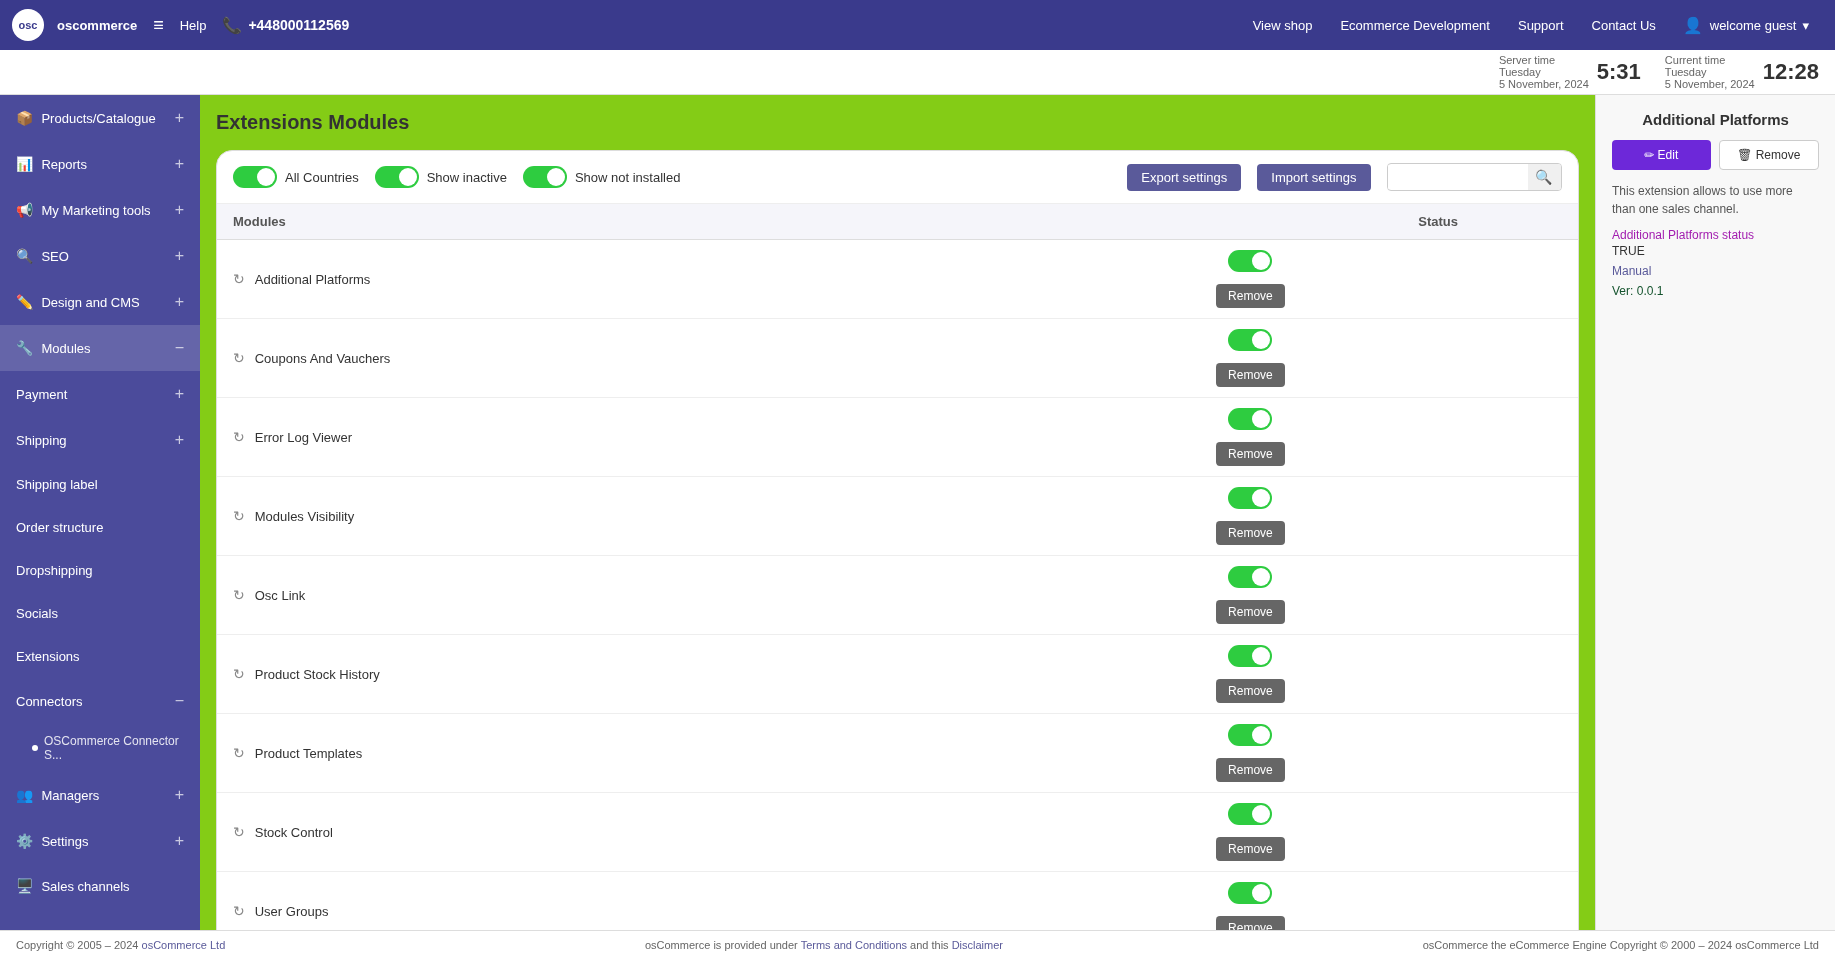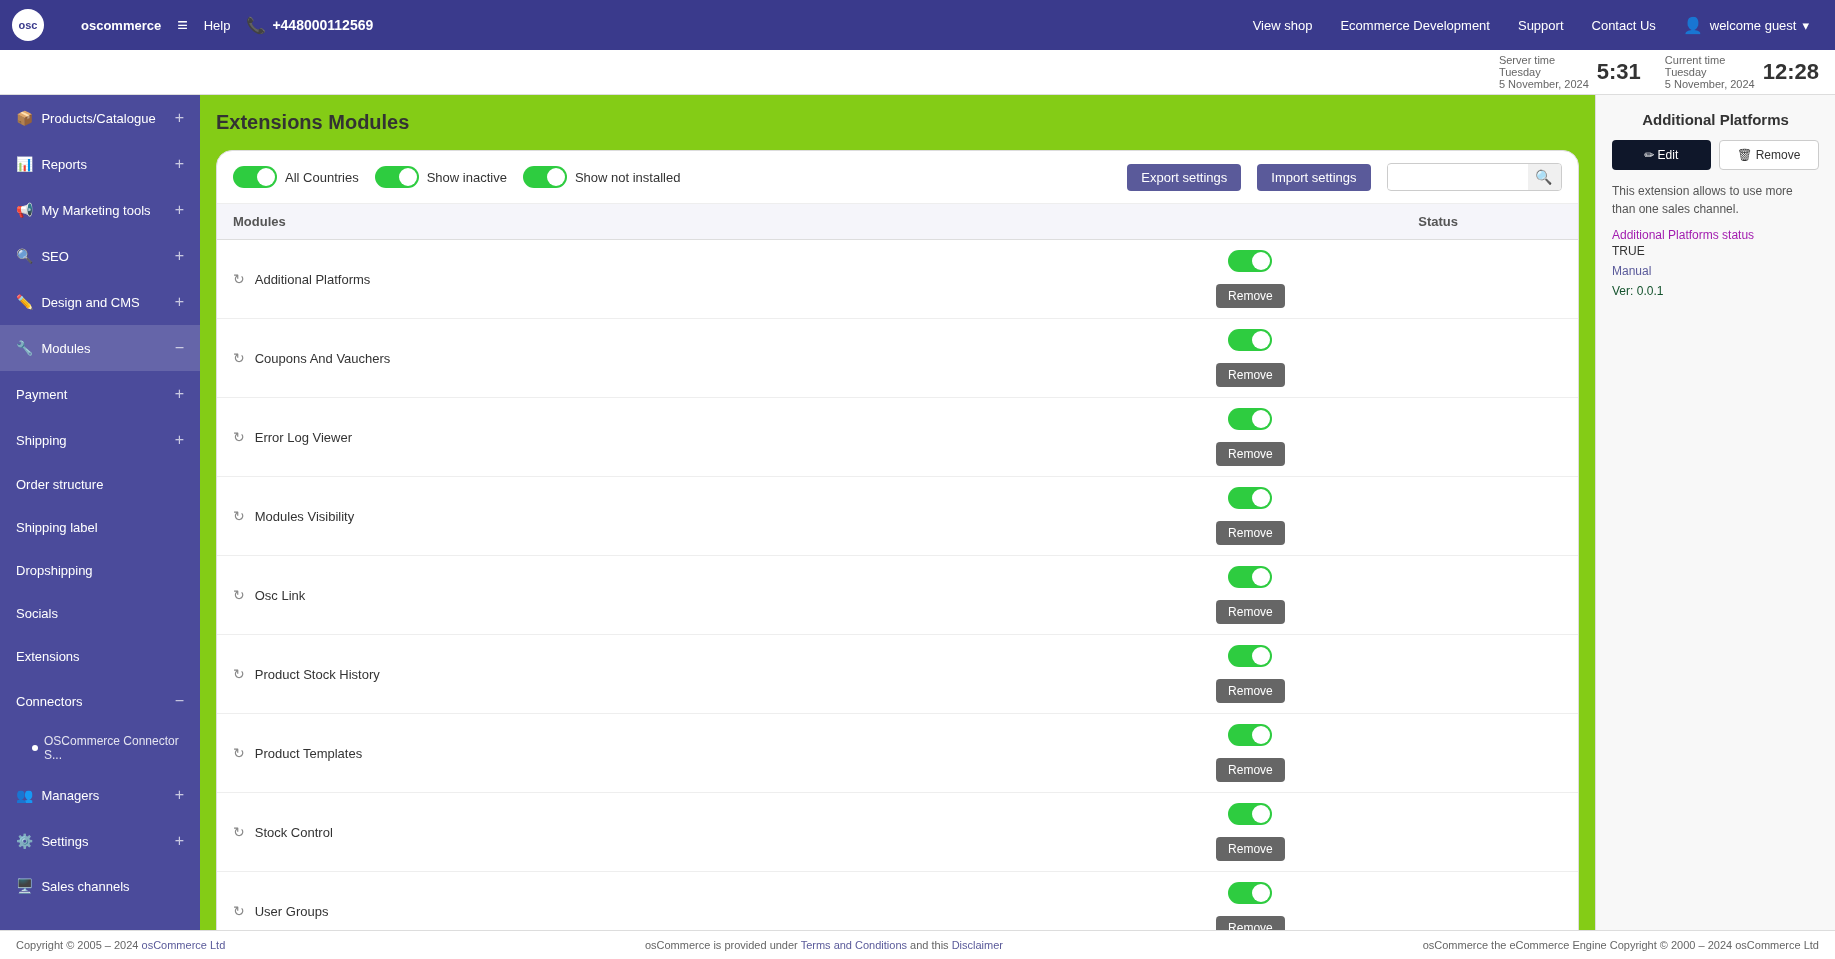--- a/index.html
+++ b/index.html
@@ -9,21 +9,21 @@
     .top-nav {
       background: #3a3a8c;
       color: white;
       display: flex;
       align-items: center;
       height: 50px;
       padding: 0 12px;
       flex-shrink: 0;
     }
     .top-nav .logo-area {
-      display: flex; align-items: center; gap: 24px; margin-right: 16px;
+      display: flex; align-items: center; gap: 0; margin-right: 16px;
     }
     .top-nav .logo-circle {
       width: 32px; height: 32px; background: white; border-radius: 50%;
       display: flex; align-items: center; justify-content: center;
       font-weight: bold; color: #3a3a8c; font-size: 11px;
     }
     .top-nav .logo-text { font-size: 13px; font-weight: bold; color: white; margin-left: 13px; }
     .top-nav .hamburger { font-size: 18px; cursor: pointer; margin-right: 16px; color: white; }
     .top-nav .help-link { color: white; text-decoration: none; margin-right: 16px; font-size: 13px; }
     .top-nav .phone { display: flex; align-items: center; gap: 6px; color: white; font-size: 14px; font-weight: bold; }
@@ -188,21 +188,21 @@
       border-left: 1px solid #ddd;
       padding: 16px;
       flex-shrink: 0;
       overflow-y: auto;
     }
     .right-panel h3 {
       font-size: 15px; font-weight: 600; color: #333; margin-bottom: 12px; text-align: center;
     }
     .panel-actions { display: flex; gap: 8px; margin-bottom: 12px; }
     .btn-edit {
-      flex: 1; background: #0f172a; color: white; border: none; padding: 7px 12px;
+      flex: 1; background: #6d28d9; color: white; border: none; padding: 7px 12px;
       border-radius: 4px; cursor: pointer; font-size: 12px;
       display: flex; align-items: center; justify-content: center; gap: 4px;
     }
     .btn-panel-remove {
       flex: 1; background: white; color: #333; border: 1px solid #ccc; padding: 7px 12px;
       border-radius: 4px; cursor: pointer; font-size: 12px;
       display: flex; align-items: center; justify-content: center; gap: 4px;
     }
     .panel-desc { font-size: 12px; color: #555; margin-bottom: 10px; line-height: 1.5; }
     .panel-label { font-size: 12px; font-weight: 400; color: #a21caf; margin-bottom: 2px; }
@@ -326,26 +326,26 @@
       <span class="plus-icon">+</span>
     </div>
     <div class="sidebar-item">
       <div class="item-left">
           <span>Shipping</span>
         </div>
       <span class="plus-icon">+</span>
     </div>
     <div class="sidebar-item">
       <div class="item-left">
+          <span>Shipping label</span>
+        </div>
+    </div>
+    <div class="sidebar-item">
+      <div class="item-left">
           <span>Order structure</span>
-        </div>
-    </div>
-    <div class="sidebar-item">
-      <div class="item-left">
-          <span>Shipping label</span>
         </div>
     </div>
     <div class="sidebar-item">
       <div class="item-left">
           <span>Dropshipping</span>
         </div>
     </div>
     <div class="sidebar-item">
       <div class="item-left">
           <span>Socials</span>

